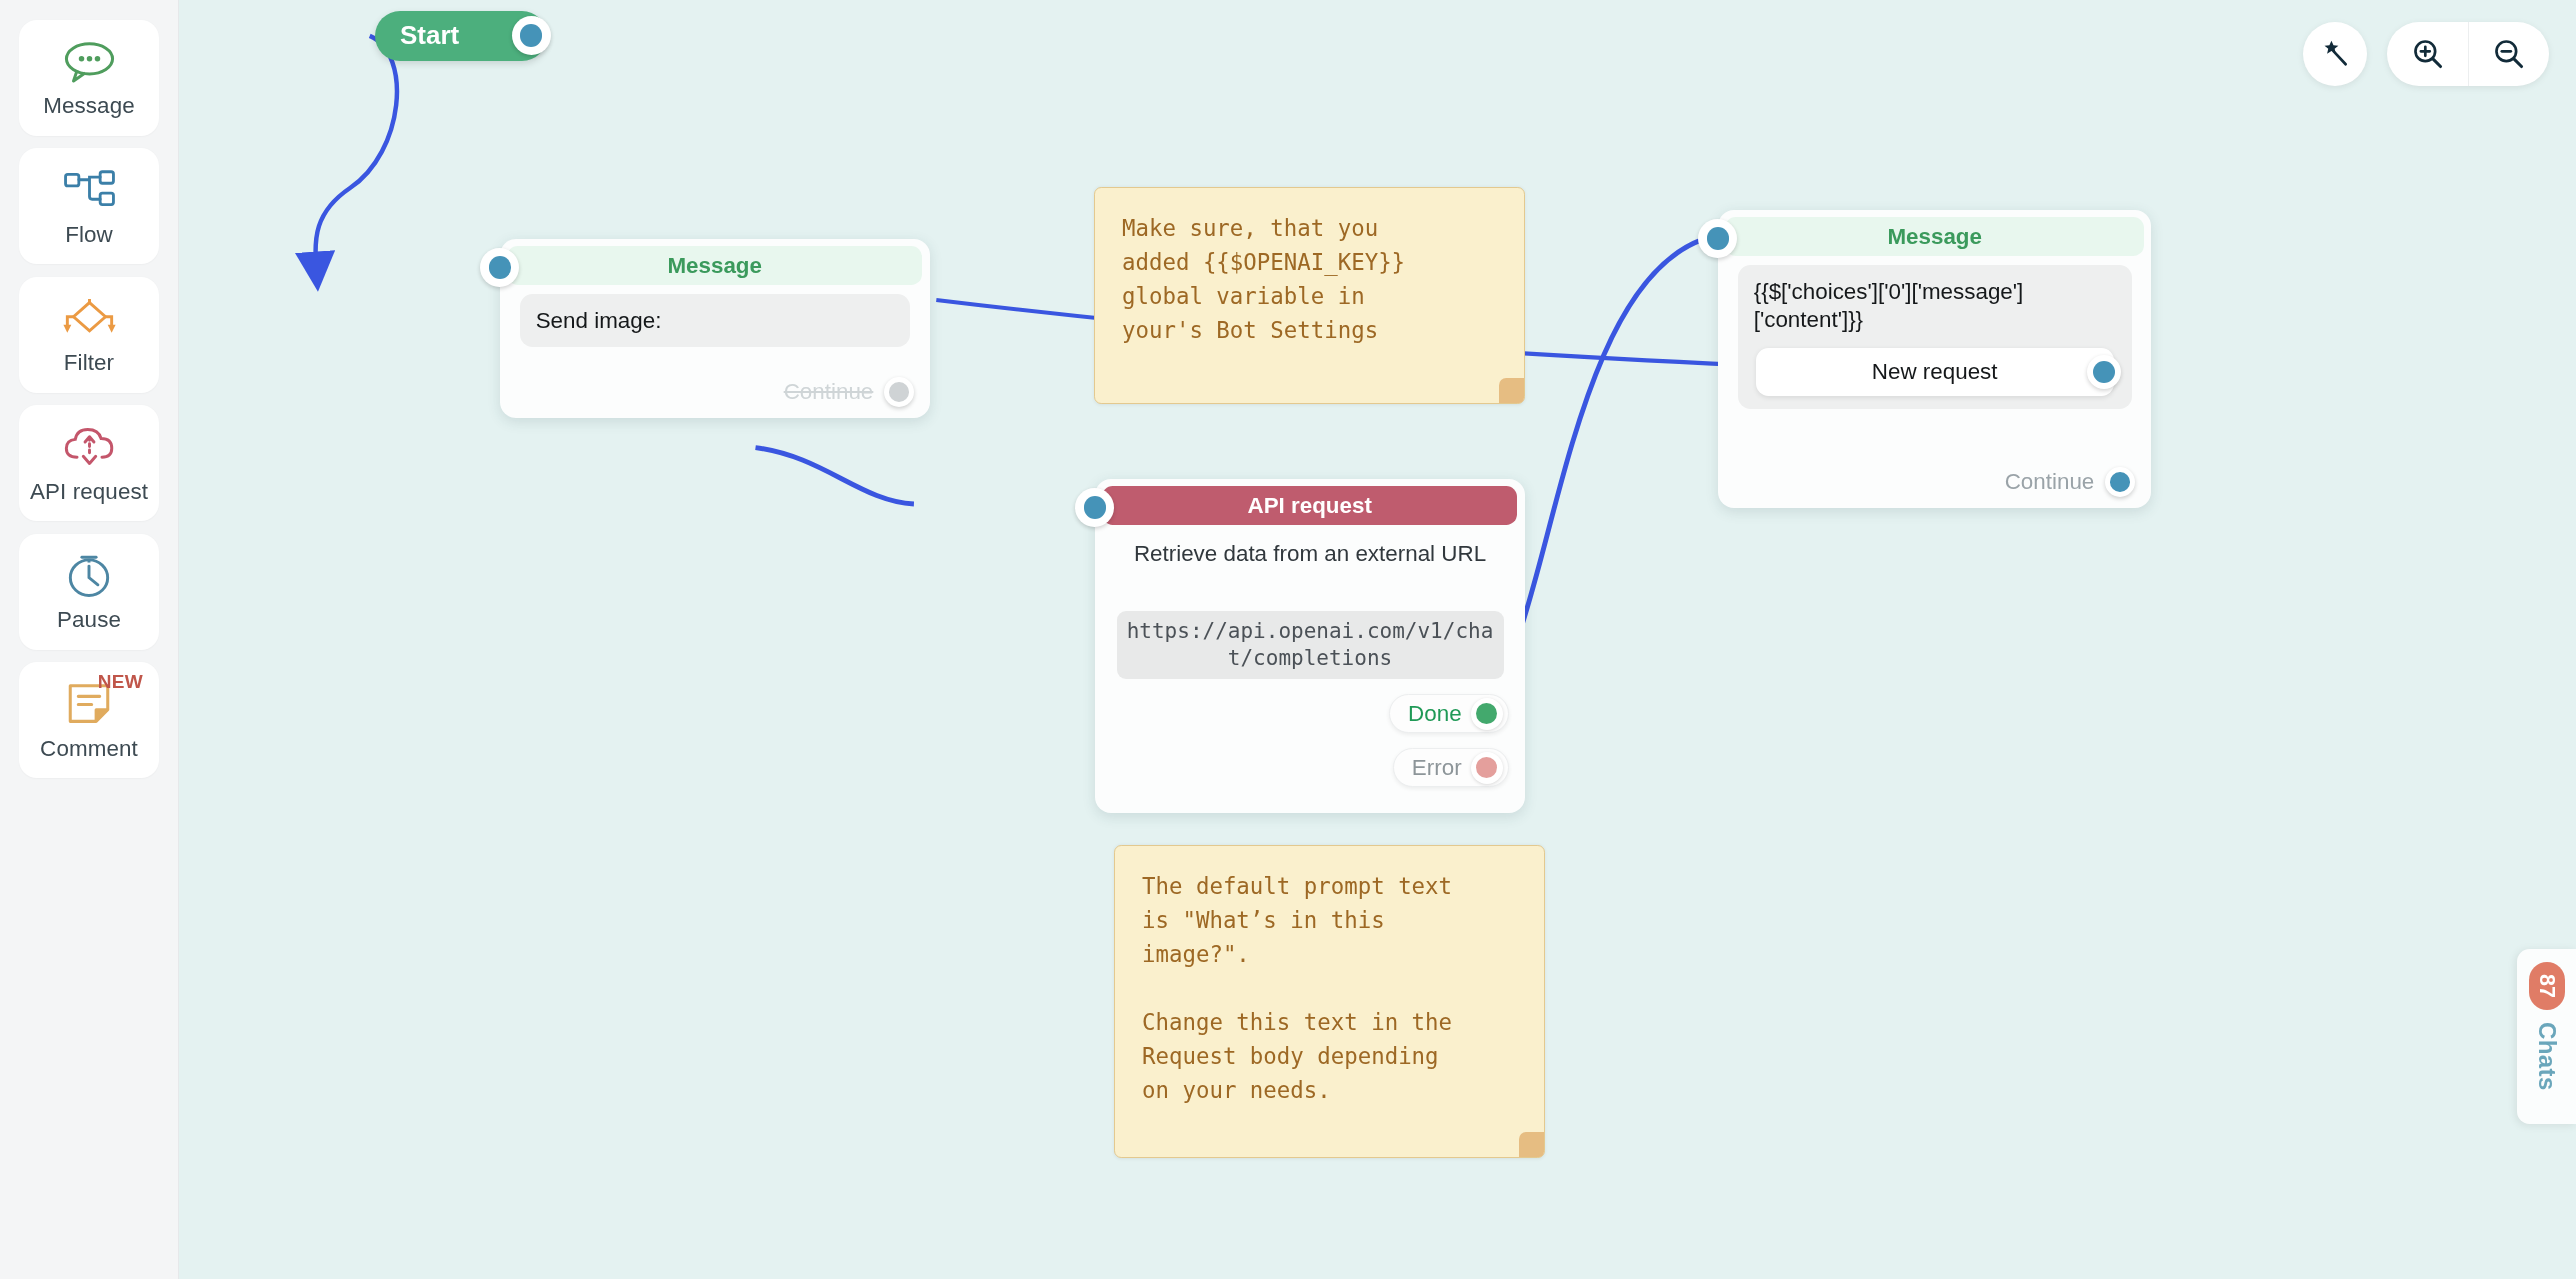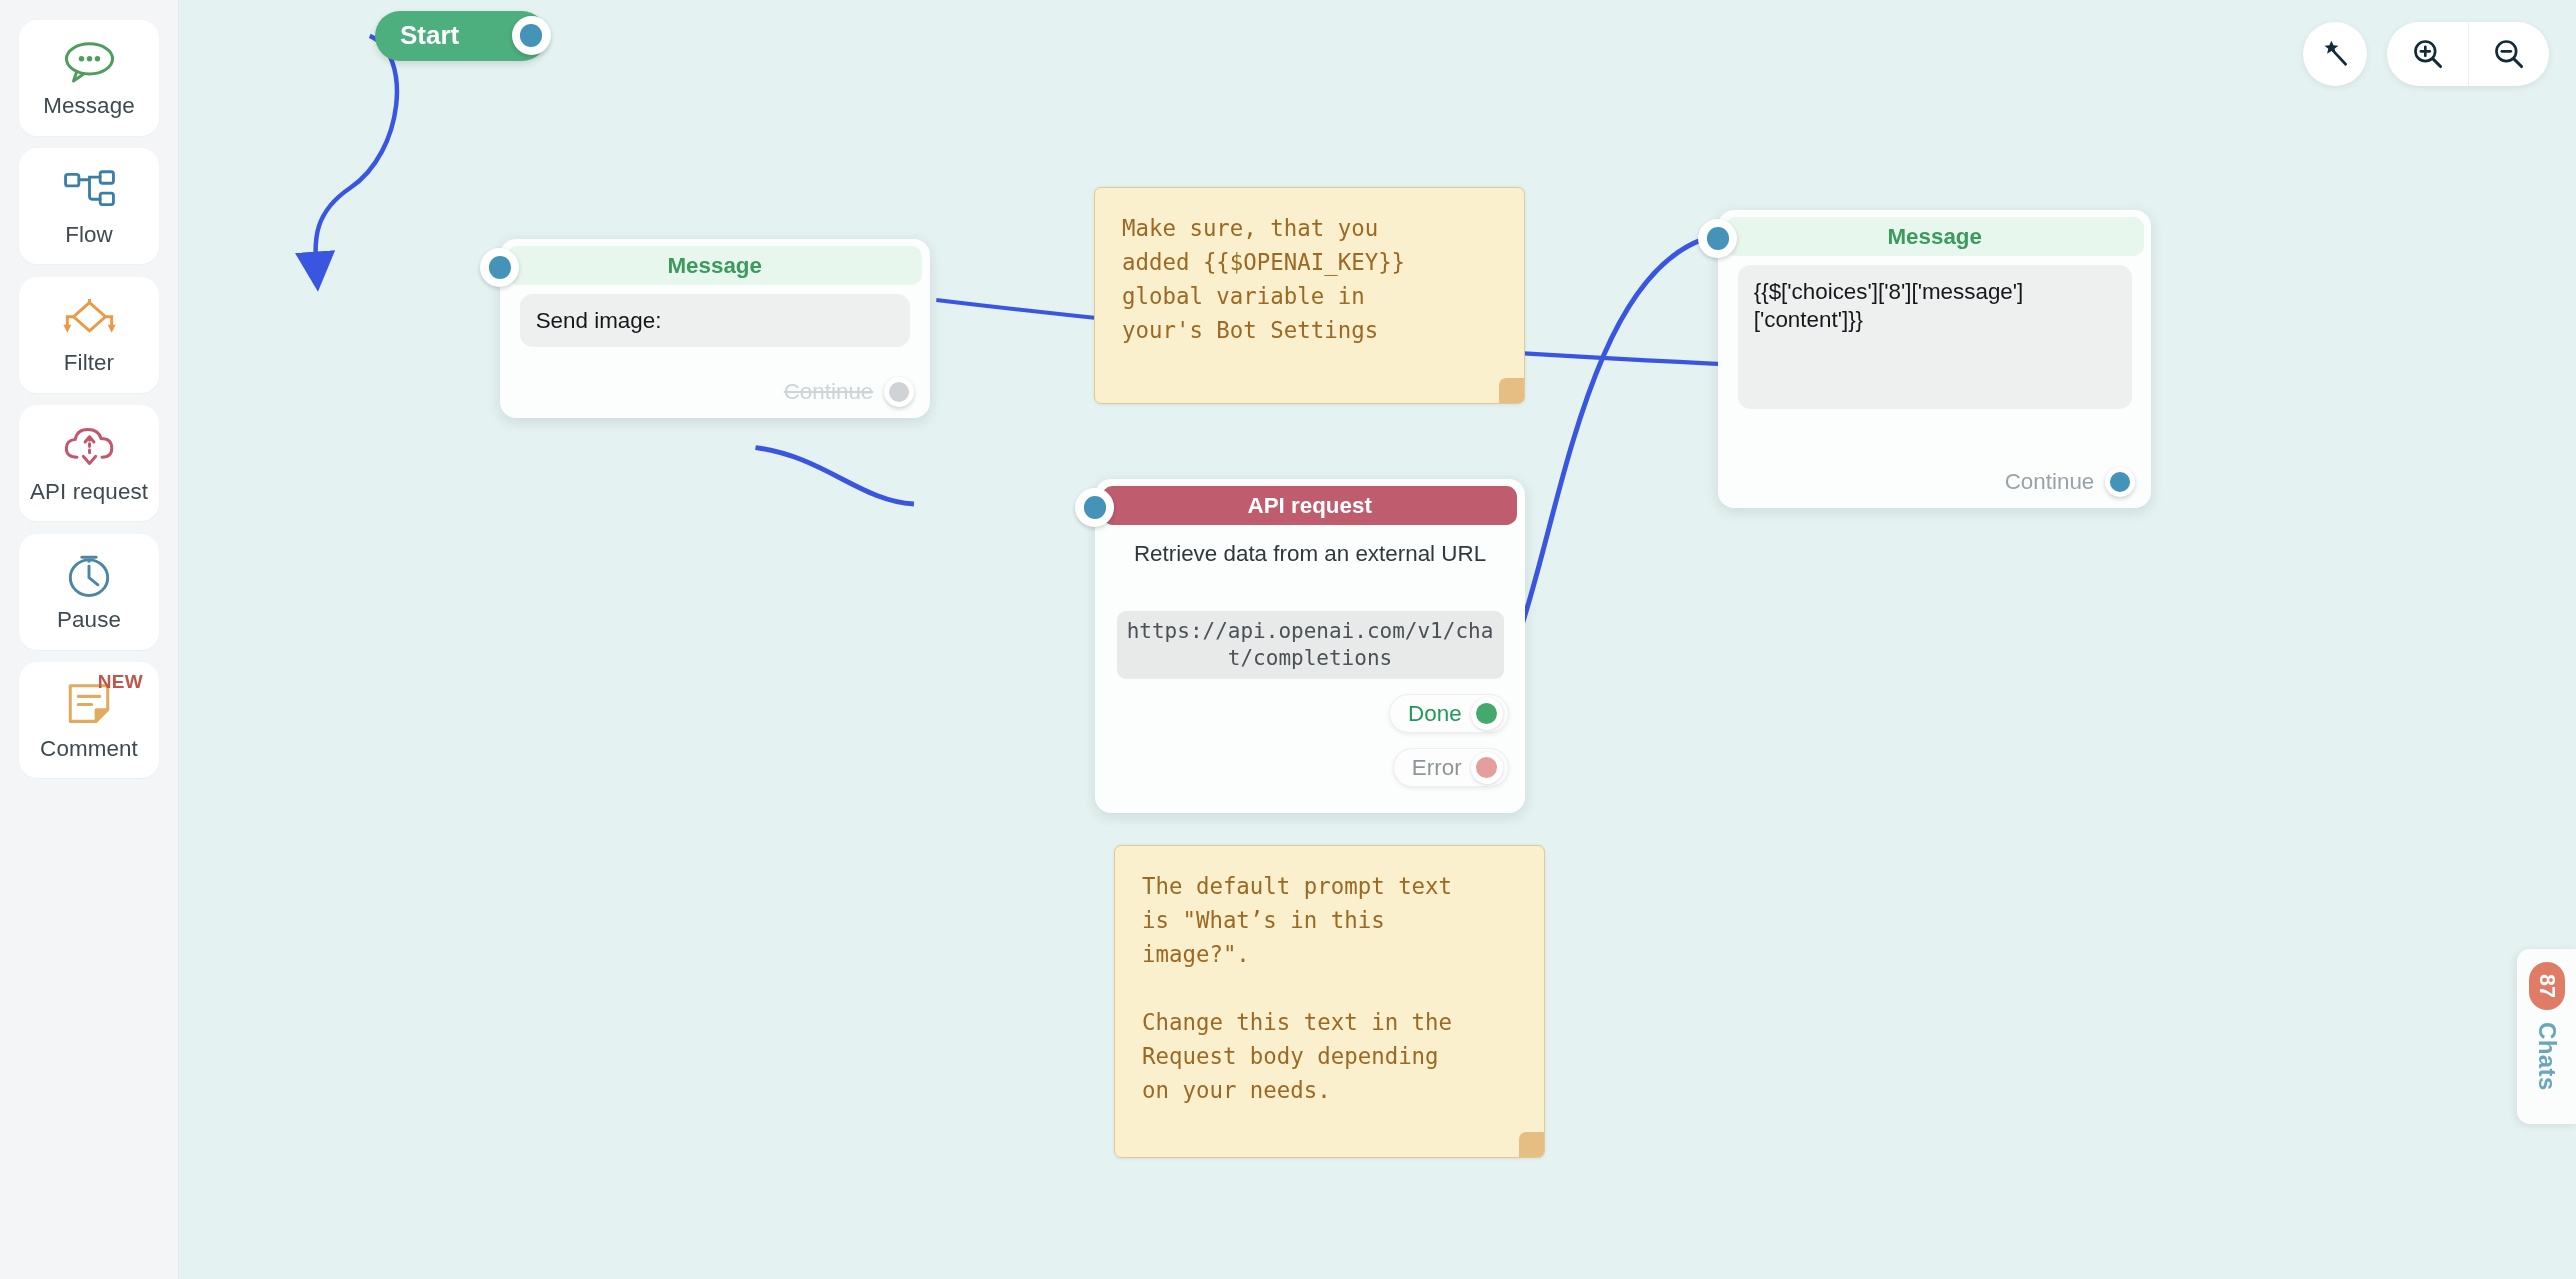--- a/index.html
+++ b/index.html
@@ -405,21 +405,27 @@
           </span>
       </div>
     </div>
 
     <div class="node" id="node-message-right">
       <div class="node-head head-green">Message</div>
       <span class="port" id="n3-inport">
           <i></i>
         </span>
       <div class="bubble" id="n3-bubble">
-        <span>{{$['choices']['8']['message']['content']}}</span>
+        <span>{{$['choices']['0']['message']['content']}}</span>
+        <div id="newreq-btn">
+          <span>New request</span>
+          <span class="port" id="newreq-port">
+              <i></i>
+            </span>
+        </div>
       </div>
       <div class="continue-row">
         <span class="continue-label active">Continue</span>
         <span class="port cport">
             <i class="blue-dot"></i>
           </span>
       </div>
     </div>
 
     <div id="toolbar">

